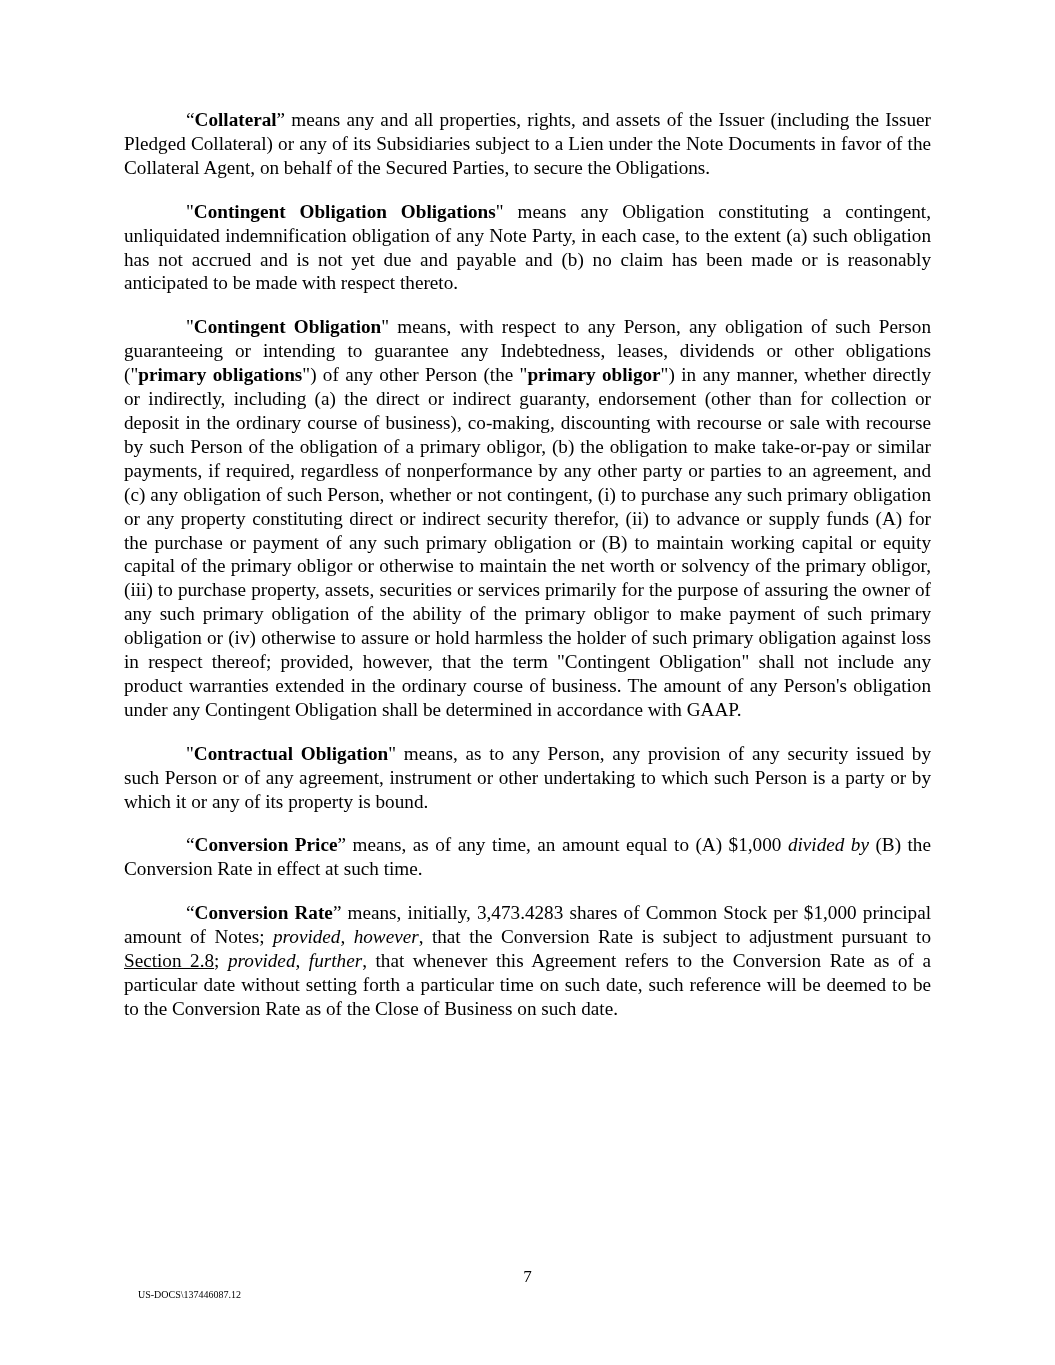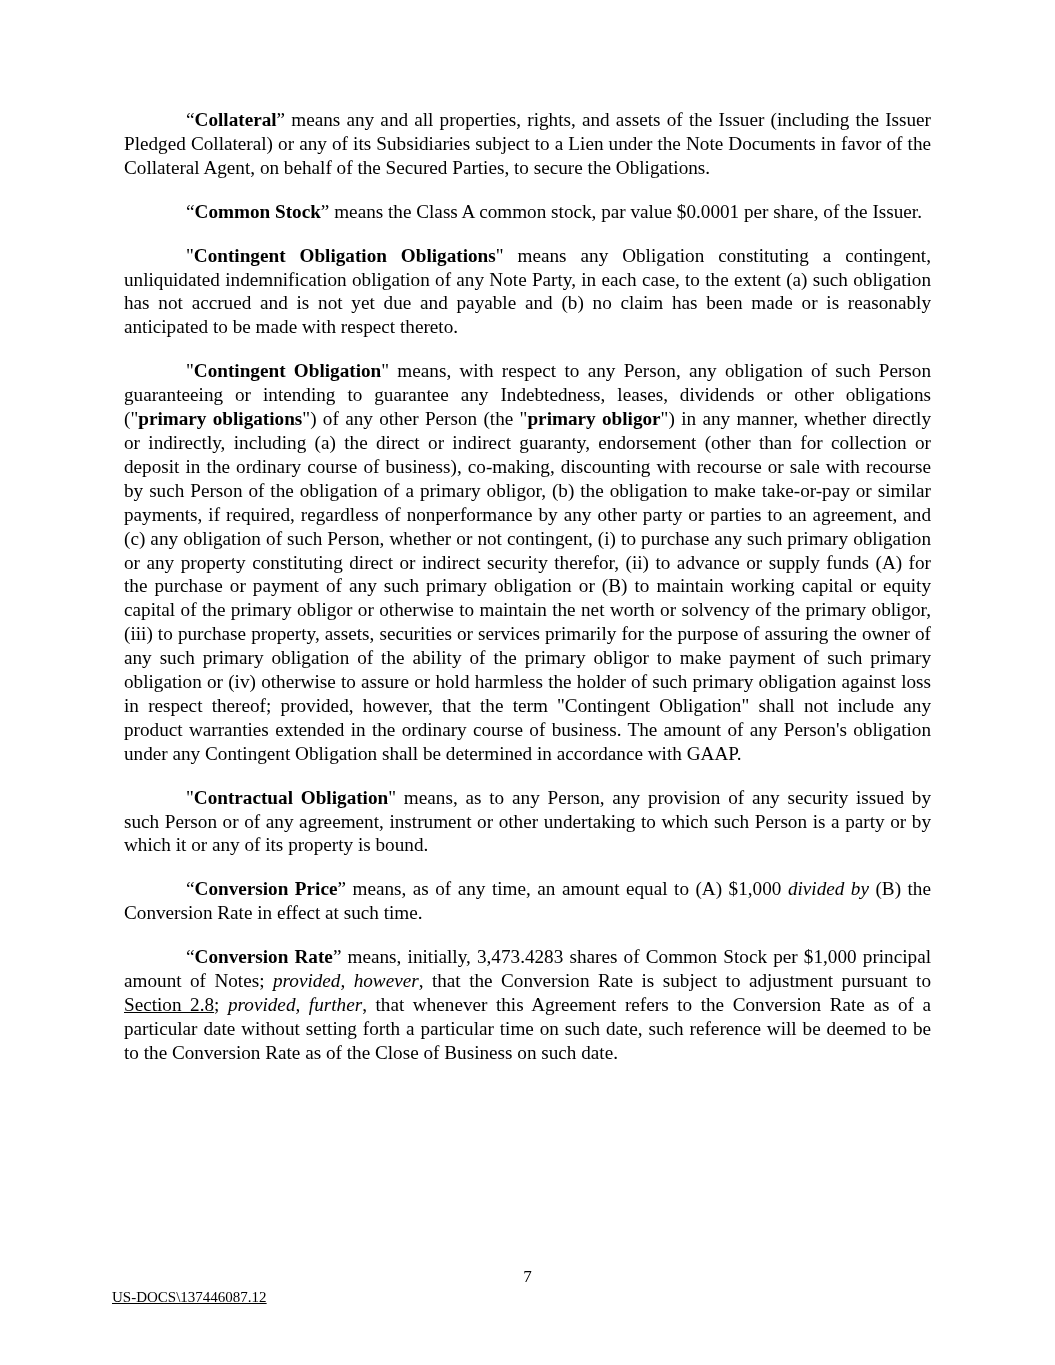--- a/index.html
+++ b/index.html
@@ -36,32 +36,30 @@
       position: absolute;
       top: 1267px;
       left: 0;
       width: 1055px;
       text-align: center;
       font-size: 17px;
     }
     .doc-id {
       position: absolute;
       top: 1289px;
-      left: 112px;
-      font-size: 15px;
+      left: 138px;
+      font-size: 10px;
       font-family: "Liberation Serif", serif;
-      text-decoration: underline;
     }
   </style>
 </head>
 <body>
 
 <div class="page" id="doc-body">
     <p class="para"><span>“</span><b>Collateral</b><span>”</span><span> means any and all properties, rights, and assets of the Issuer (including the Issuer Pledged Collateral) or any of its Subsidiaries subject to a Lien under the Note Documents in favor of the Collateral Agent, on behalf of the Secured Parties, to secure the Obligations.</span></p>
-    <p class="para"><span>“</span><b>Common Stock</b><span>”</span><span> means the Class A common stock, par value $0.0001 per share, of the Issuer.</span></p>
     <p class="para"><span>"</span><b>Contingent Obligation Obligations</b><span>"</span><span> means any Obligation constituting a contingent, unliquidated indemnification obligation of any Note Party, in each case, to the extent (a) such obligation has not accrued and is not yet due and payable and (b) no claim has been made or is reasonably anticipated to be made with respect thereto.</span></p>
     <p class="para"><span>"</span><b>Contingent Obligation</b><span>"</span><span> means, with respect to any Person, any obligation of such Person guaranteeing or intending to guarantee any Indebtedness, leases, dividends or other obligations ("</span><b>primary obligations</b><span>") of any other Person (the "</span><b>primary obligor</b><span>") in any manner, whether directly or indirectly, including (a) the direct or indirect guaranty, endorsement (other than for collection or deposit in the ordinary course of business), co-making, discounting with recourse or sale with recourse by such Person of the obligation of a primary obligor, (b) the obligation to make take-or-pay or similar payments, if required, regardless of nonperformance by any other party or parties to an agreement, and (c) any obligation of such Person, whether or not contingent, (i) to purchase any such primary obligation or any property constituting direct or indirect security therefor, (ii) to advance or supply funds (A) for the purchase or payment of any such primary obligation or (B) to maintain working capital or equity capital of the primary obligor or otherwise to maintain the net worth or solvency of the primary obligor, (iii) to purchase property, assets, securities or services primarily for the purpose of assuring the owner of any such primary obligation of the ability of the primary obligor to make payment of such primary obligation or (iv) otherwise to assure or hold harmless the holder of such primary obligation against loss in respect thereof; provided, however, that the term "Contingent Obligation" shall not include any product warranties extended in the ordinary course of business. The amount of any Person's obligation under any Contingent Obligation shall be determined in accordance with GAAP.</span></p>
     <p class="para"><span>"</span><b>Contractual Obligation</b><span>"</span><span> means, as to any Person, any provision of any security issued by such Person or of any agreement, instrument or other undertaking to which such Person is a party or by which it or any of its property is bound.</span></p>
     <p class="para"><span>“</span><b>Conversion Price</b><span>”</span><span> means, as of any time, an amount equal to (A) $1,000 </span><i>divided by</i><span> (B) the Conversion Rate in effect at such time.</span></p>
     <p class="para"><span>“</span><b>Conversion Rate</b><span>”</span><span> means, initially, 3,473.4283 shares of Common Stock per $1,000 principal amount of Notes; </span><i>provided, however</i><span>, that the Conversion Rate is subject to adjustment pursuant to </span><u>Section 2.8</u><span>; </span><i>provided, further</i><span>, that whenever this Agreement refers to the Conversion Rate as of a particular date without setting forth a particular time on such date, such reference will be deemed to be to the Conversion Rate as of the Close of Business on such date.</span></p>
   </div>
 
 <div class="page-number">7</div>
 <div class="doc-id">US-DOCS\137446087.12</div>
 

